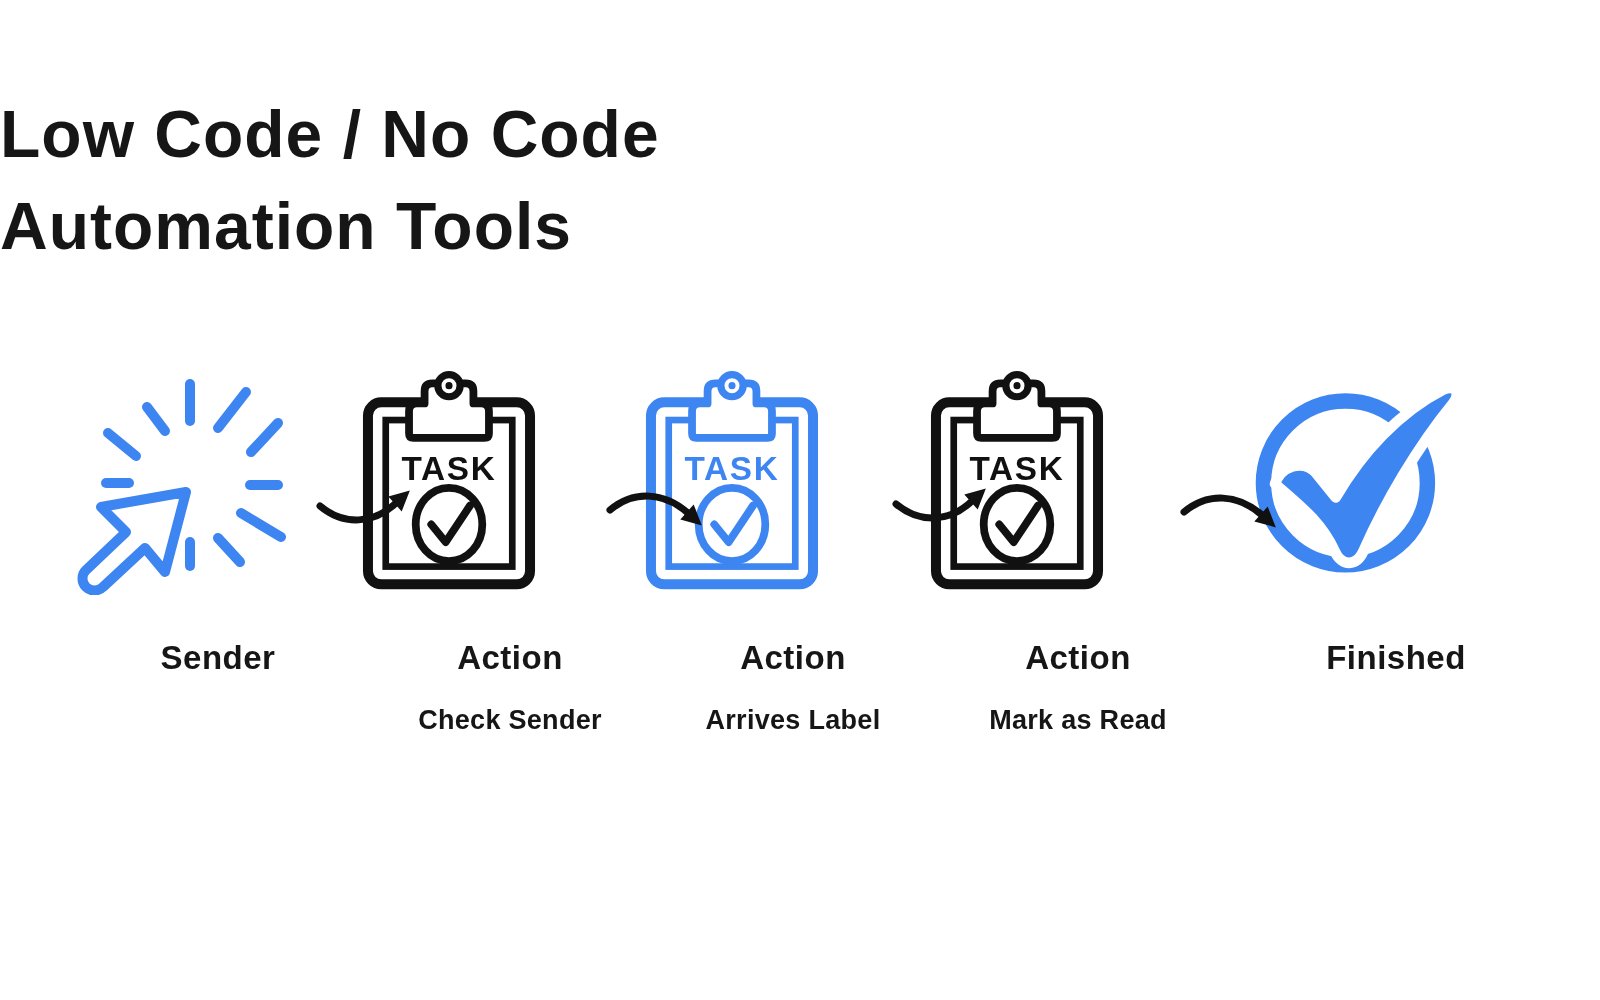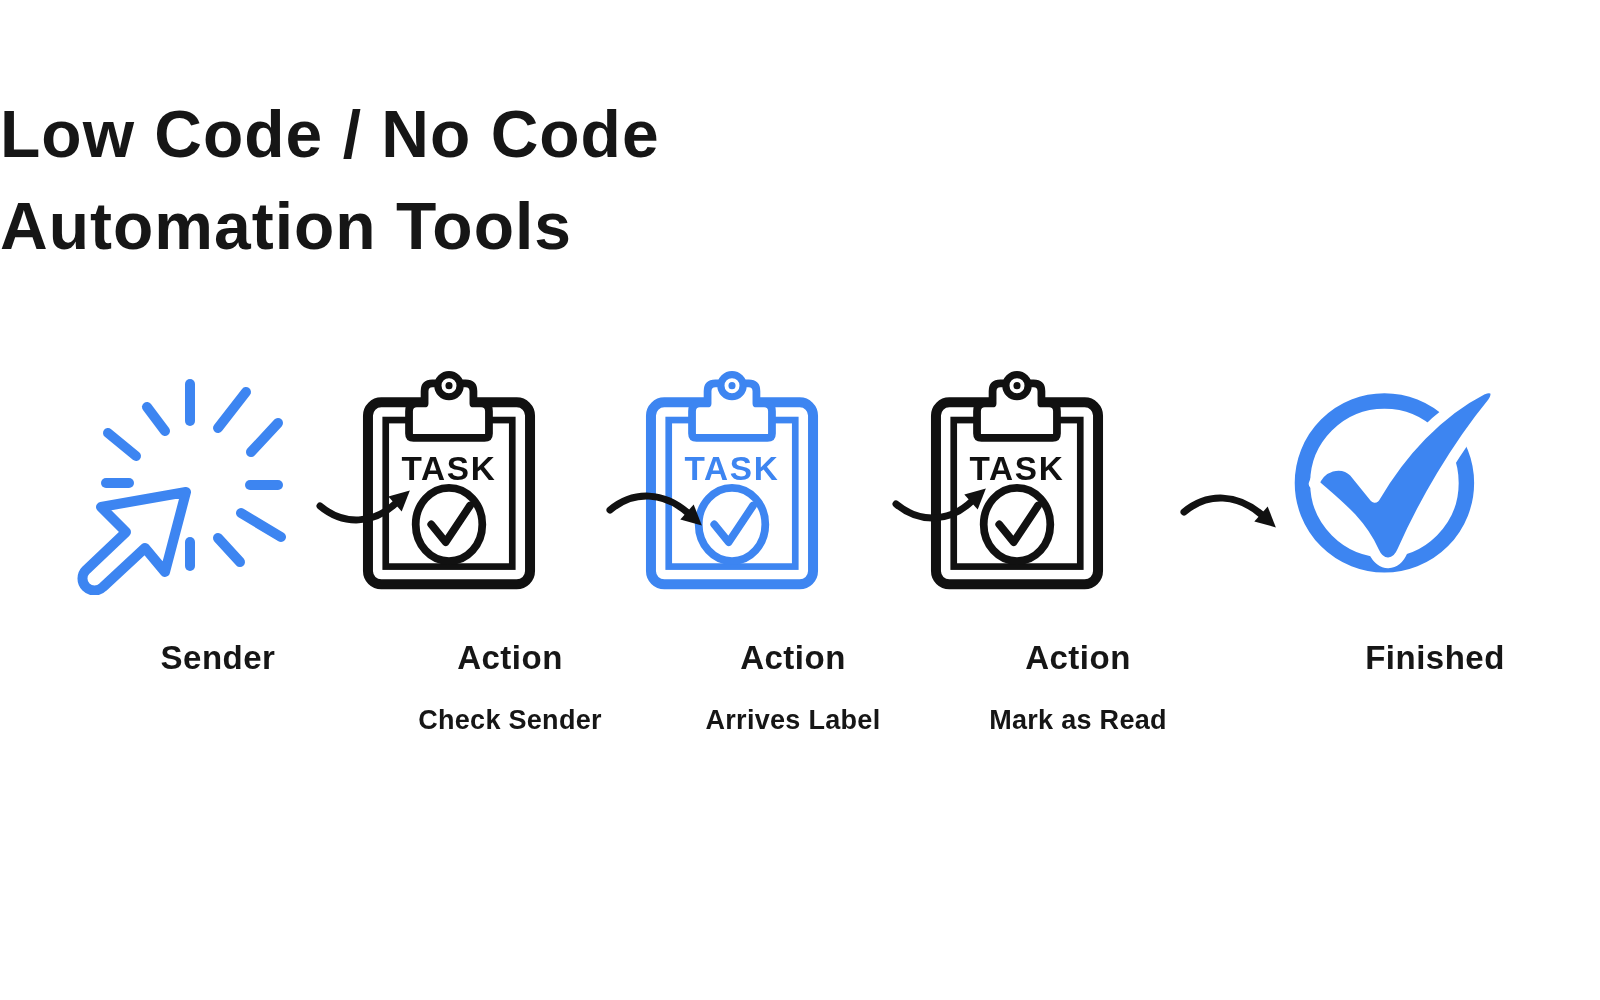--- a/index.html
+++ b/index.html
@@ -99,21 +99,21 @@
         <circle cx="80" cy="15" r="3.2" fill="currentColor"></circle>
         <text class="task-text" x="80" y="100" text-anchor="middle" fill="currentColor">TASK</text>
         <ellipse cx="80" cy="140" rx="30" ry="33" fill="none" stroke="currentColor" stroke-width="7"></ellipse>
         <path d="M64,140 L77,156 L99,123" fill="none" stroke="currentColor" stroke-width="7" stroke-linecap="round" stroke-linejoin="round"></path>
       </svg>
     </div>
     <div class="step-label">Action</div>
     <div class="step-sublabel">Mark as Read</div>
   </div>
 
-  <div class="step" style="left:1285px">
+  <div class="step" style="left:1246px">
     <div class="icon-box">
       <svg width="222" height="217" viewBox="0 0 230 225">
         <circle cx="103" cy="115" r="85" fill="none" stroke="#3d85f1" stroke-width="16"></circle>
         <path d="M30,116 C36,98 58,90 72,104 L93,130 C120,84 158,42 205,18 C216,13 223,21 215,32 C178,77 143,137 122,185 C115,202 99,202 92,186 C78,155 54,137 30,116 Z" fill="#3d85f1" stroke="#ffffff" stroke-width="11" stroke-linejoin="round"></path>
       </svg>
     </div>
     <div class="step-label">Finished</div>
     <div class="step-sublabel"></div>
   </div>
 

